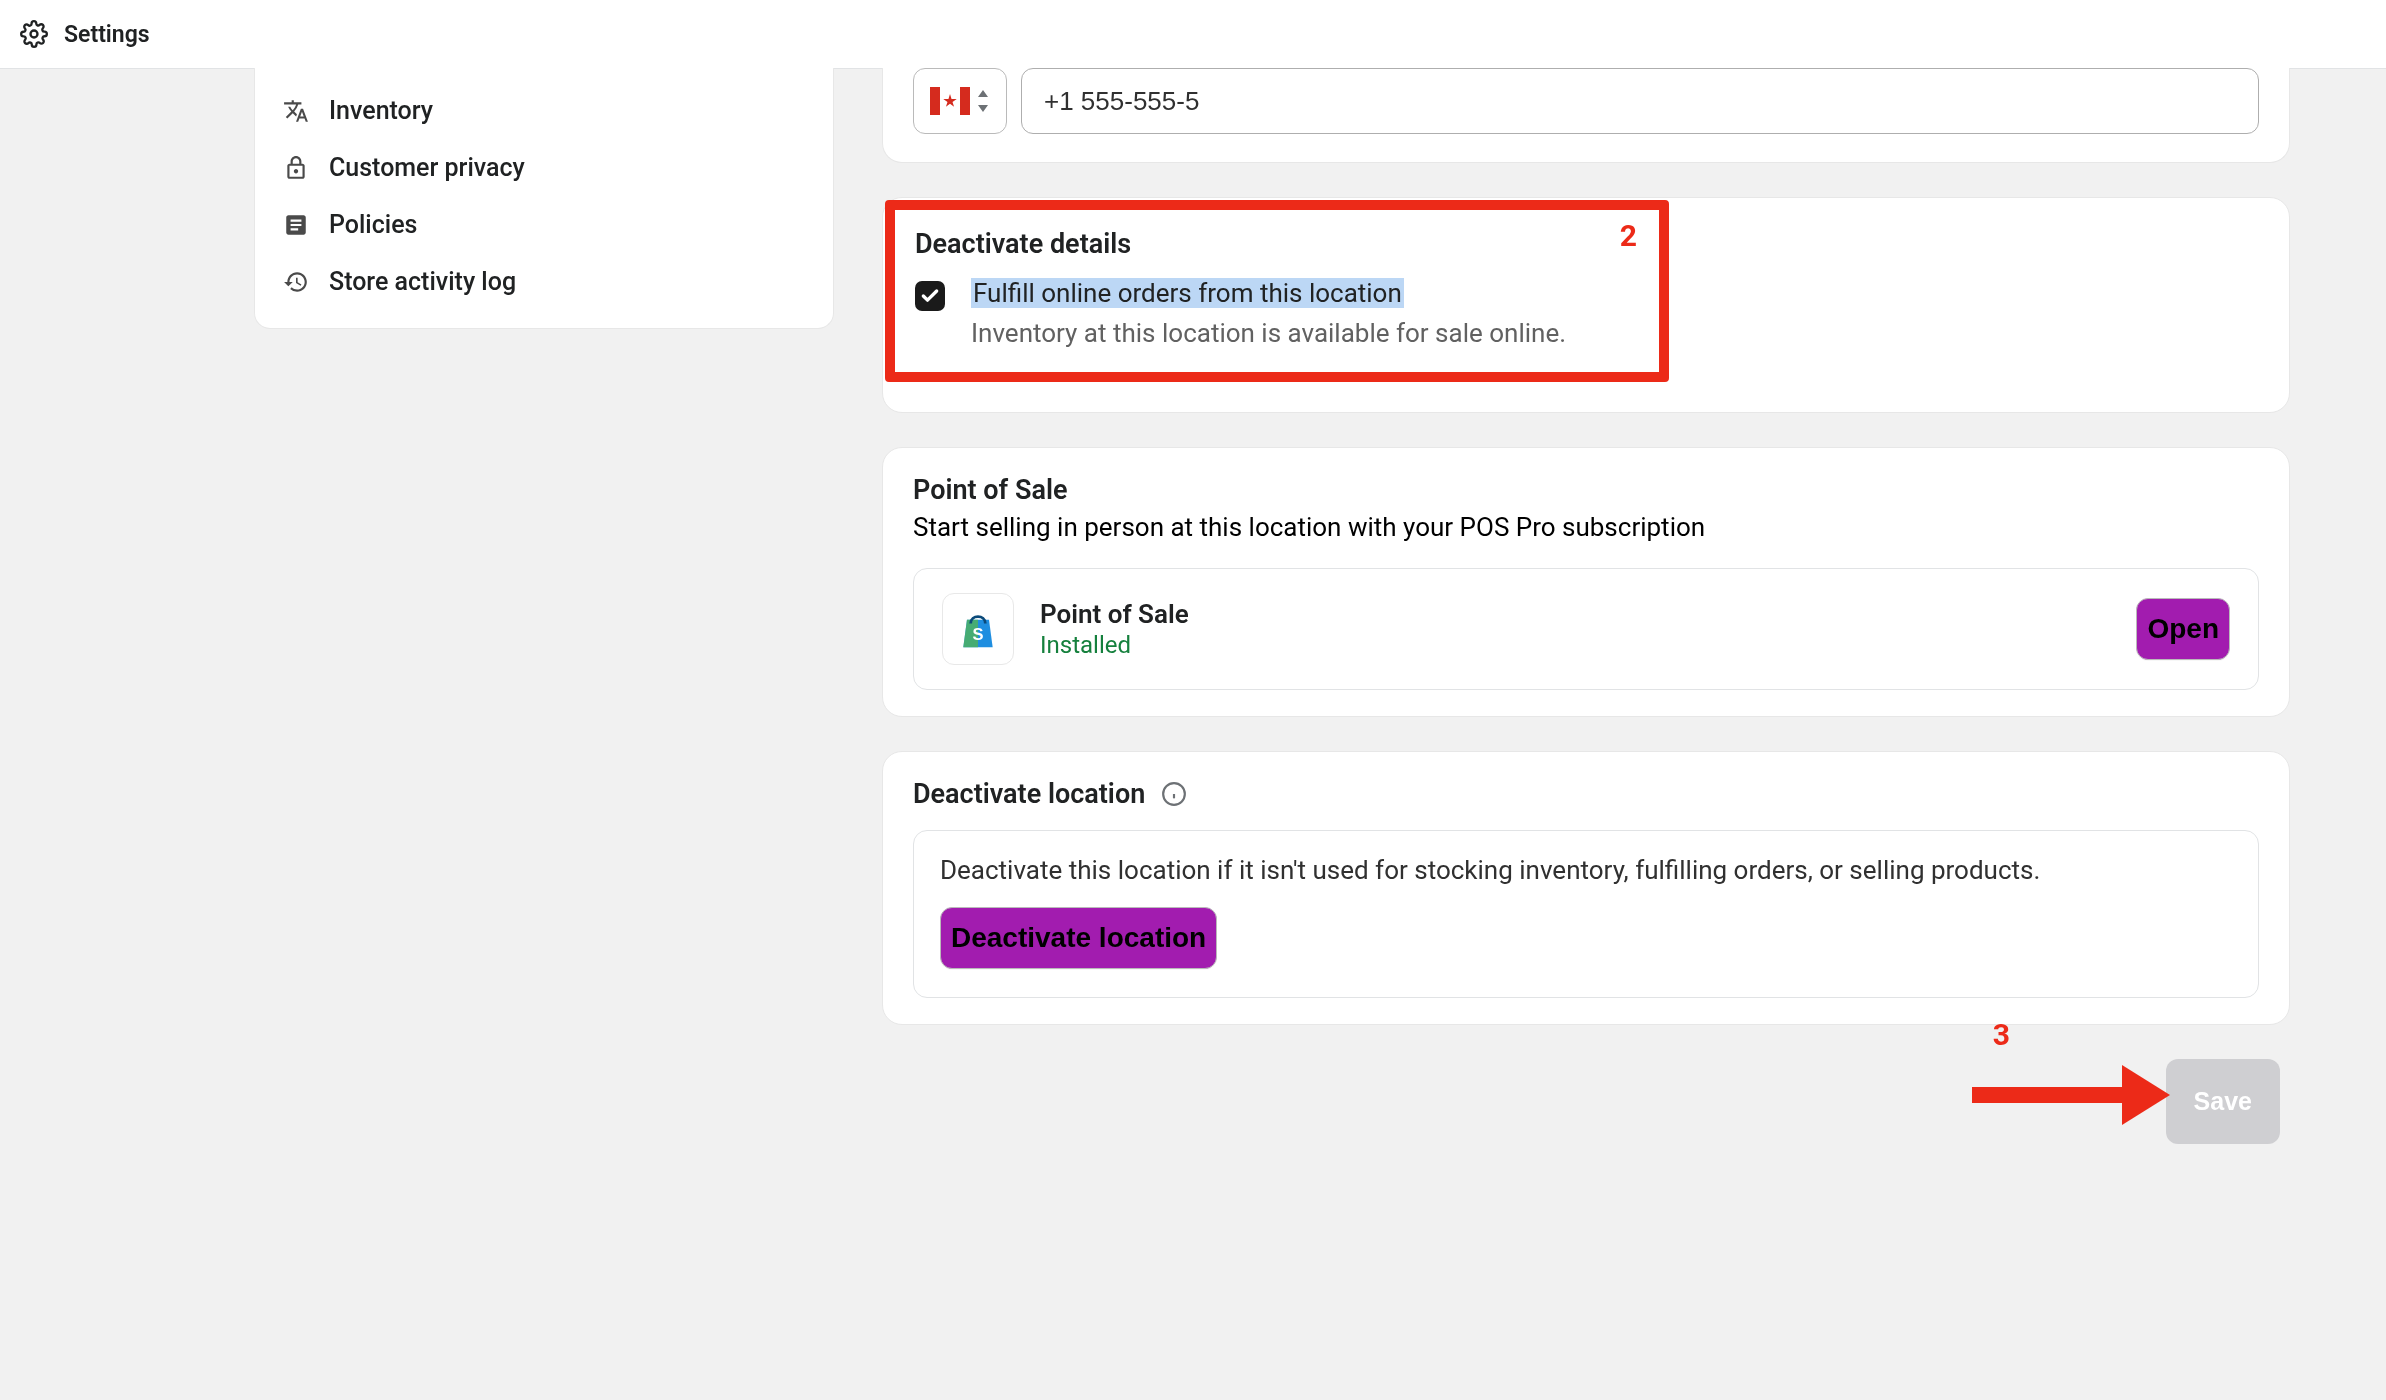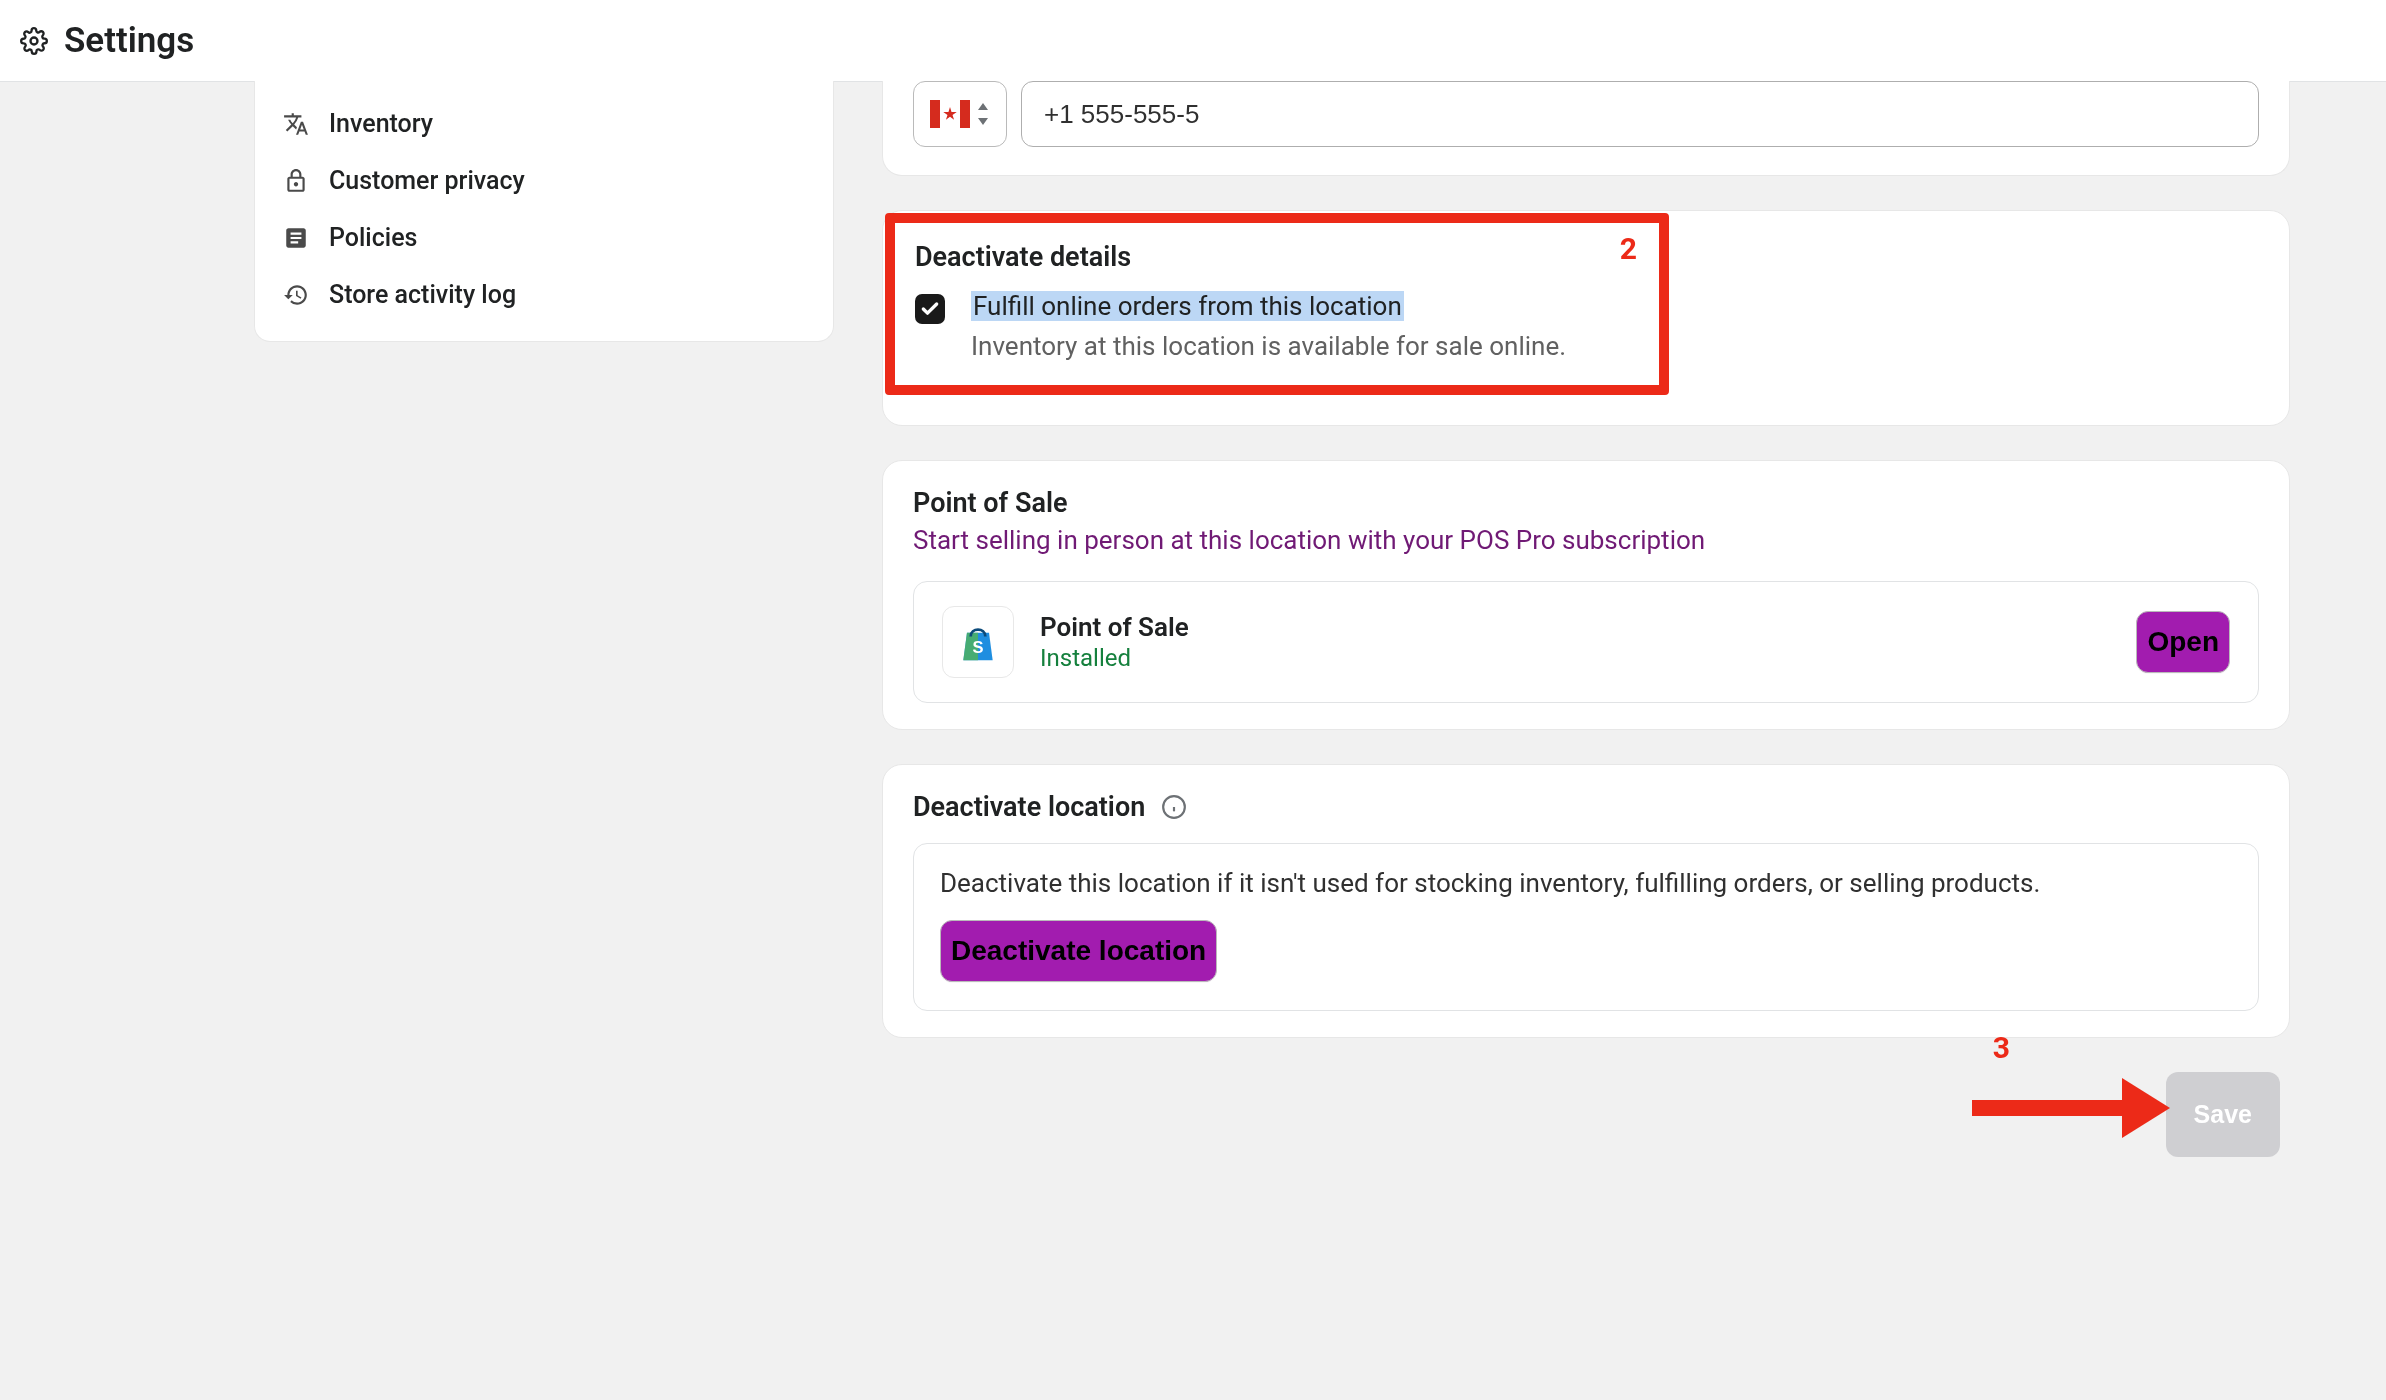--- a/index.html
+++ b/index.html
@@ -18,21 +18,21 @@
       display: flex;
       align-items: center;
       gap: 16px;
     }
     .header-bar .gear-icon {
       width: 28px;
       height: 28px;
       color: #202223;
     }
     .header-title {
-      font-size: 35px;
+      font-size: 23px;
       font-weight: 650;
     }
     .page-body {
       display: flex;
       gap: 48px;
       padding: 0 0 0 254px;
       position: relative;
     }
     .sidebar {
       width: 580px;
@@ -181,21 +181,21 @@
       background: #bcd7f5;
       padding: 0 2px;
     }
     .checkbox-sub {
       font-size: 26px;
       color: #616161;
       margin-top: 10px;
     }
     .subheading-desc {
       font-size: 26px;
-      color: #701a75;
+      color: #000000;
     }
     .app-row {
       border: 1px solid #e1e3e5;
       border-radius: 14px;
       padding: 24px 28px;
       display: flex;
       align-items: center;
       gap: 26px;
       margin-top: 26px;
     }

